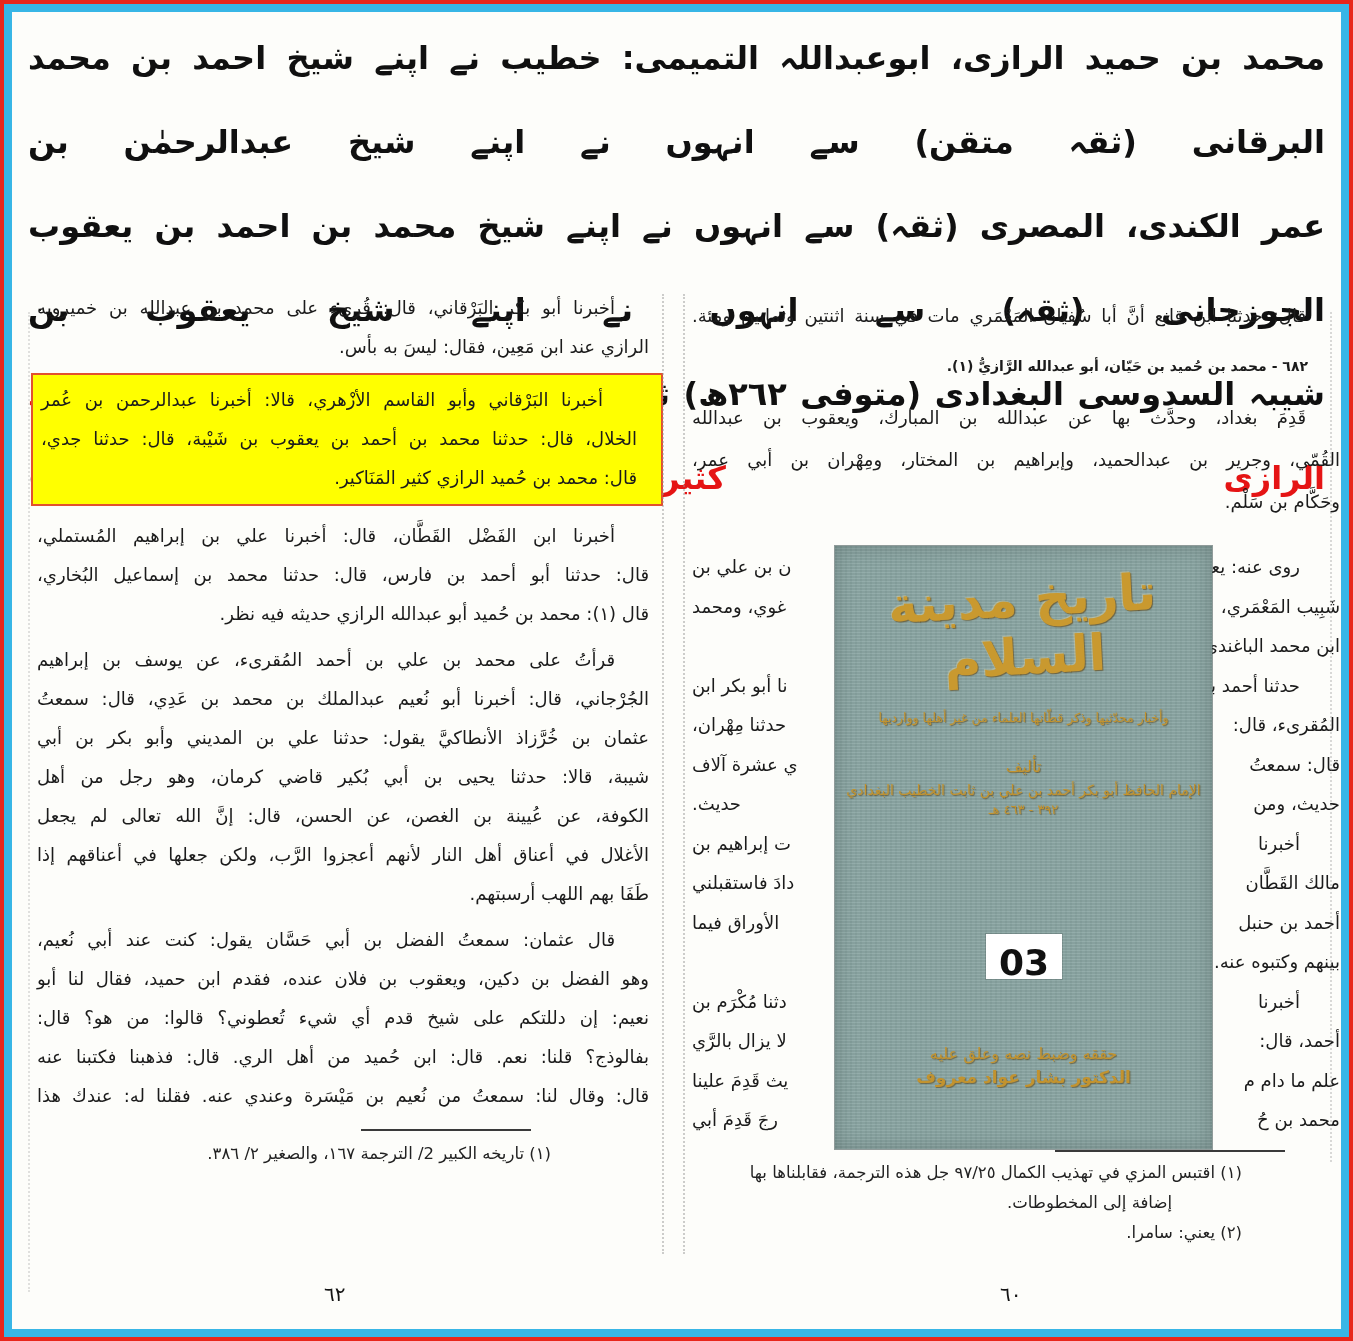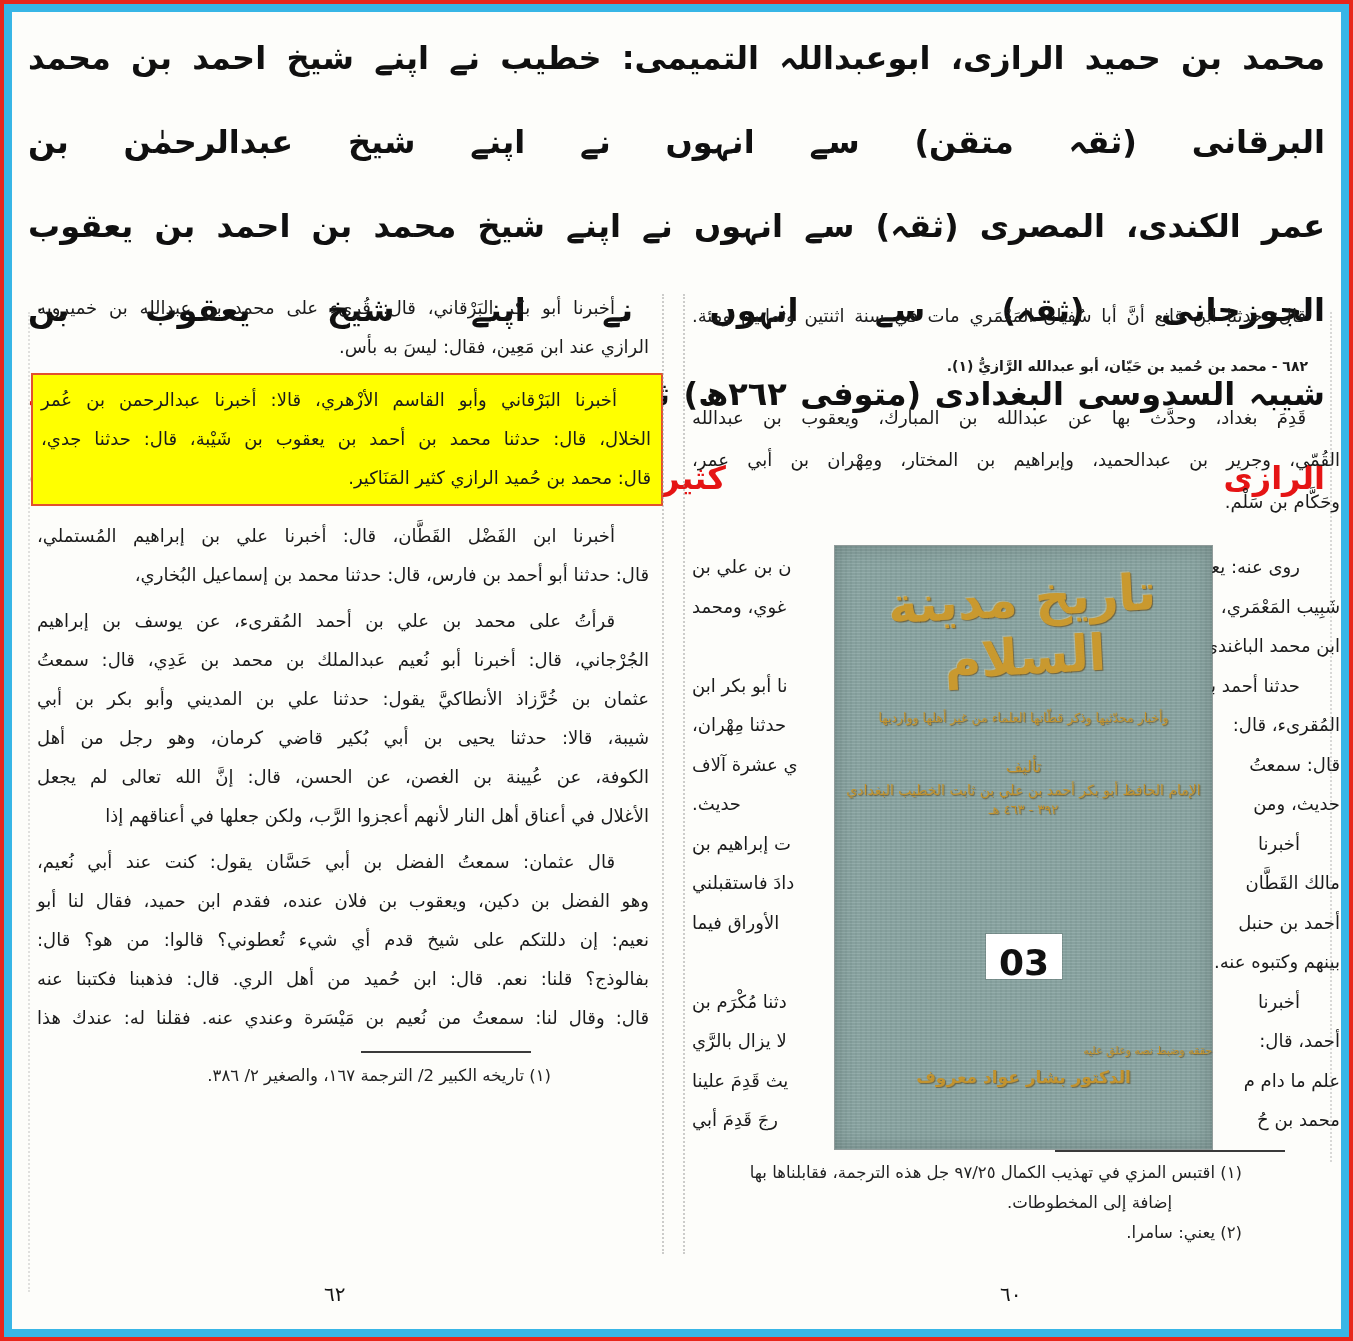--- a/index.html
+++ b/index.html
@@ -20,21 +20,21 @@
   .line{font-size:18px;line-height:39px;text-align:justify;text-align-last:justify;}
   .right-page .line{line-height:42px;}
   .para{margin:0 0 7px 0;}
   .para .line:first-of-type{padding-right:34px;}
   .para .line:last-of-type{text-align-last:right;}
   .para.keep-justify .line:last-of-type{text-align-last:justify;}
 
   .left-page{top:276px;left:25px;width:612px;}
   .right-page{top:283px;left:680px;width:648px;}
 
-  .hl-box{background:#ffff00;border:2px solid #e2512e;padding:5px 10px 7px 8px;
+  .hl-box{background:#ffff00;border:2px solid #e2512e;padding:5px 24px 7px 8px;
           margin:4px -14px 10px -6px;}
 
   .heading{font-weight:bold;font-size:14px;line-height:42px;padding-right:32px;
            margin:8px 0 10px 0;text-align:right;}
 
   .fn-sep{border-top:2px solid #3a3a3a;width:170px;margin:14px 118px 8px auto;}
   .right-page .fn-sep{width:230px;margin:10px 55px 6px auto;}
   .footnote{font-size:16.5px;line-height:30px;text-align:right;padding-right:98px;color:#222;}
   .right-page .footnote{}
   .right-page .footnote.fn-hang{padding-right:168px;}
@@ -63,21 +63,21 @@
   .cover-title{margin-top:24px;font-size:50px;font-weight:bold;letter-spacing:-1px;
                transform:rotate(-3deg);color:#c9992f;
                text-shadow:1px 1px 1px rgba(90,60,10,.6),-1px -1px 0 rgba(255,230,160,.3);}
   .cover-subtitle{margin-top:24px;font-size:12.5px;padding:0 16px;}
   .cover-taleef{margin-top:32px;font-size:16px;}
   .cover-author{margin-top:6px;font-size:14px;padding:0 10px;}
   .cover-dates{margin-top:4px;font-size:13px;}
   .volume-badge{position:absolute;left:151px;top:388px;width:76px;height:45px;background:#fff;
                 color:#111;font-size:36px;font-weight:bold;line-height:57px;text-align:center;
                 box-shadow:0 0 0 1px rgba(0,0,0,.12);}
-  .cover-editor1{position:absolute;top:498px;left:0;right:0;font-size:11px;text-align:right;}
+  .cover-editor1{position:absolute;top:498px;left:0;right:0;font-size:16px;}
   .cover-editor2{position:absolute;top:521px;left:0;right:0;font-size:17px;font-weight:bold;}
 
   
   .guide{position:absolute;width:0;border-left:2px dotted rgba(145,145,145,.45);z-index:1;}
   .g1{left:650px;top:282px;height:960px;}
   .g2{left:671px;top:282px;height:960px;}
   .g3{left:1318px;top:300px;height:850px;border-left-color:rgba(145,145,145,.35);}
   .g4{left:16px;top:300px;height:980px;border-left-color:rgba(160,160,160,.3);}
 </style>
 </head>
@@ -106,29 +106,31 @@
       <div class="para hl-box">
 
       <div class="line">أخبرنا البَرْقاني وأبو القاسم الأزْهري، قالا: أخبرنا عبدالرحمن بن عُمر</div>
           <div class="line">الخلال، قال: حدثنا محمد بن أحمد بن يعقوب بن شَيْبة، قال: حدثنا جدي،</div>
           <div class="line">قال: محمد بن حُميد الرازي كثير المَنَاكير.</div>
         </div>
       <div class="para">
 
       <div class="line">أخبرنا ابن الفَضْل القَطَّان، قال: أخبرنا علي بن إبراهيم المُستملي،</div>
           <div class="line">قال: حدثنا أبو أحمد بن فارس، قال: حدثنا محمد بن إسماعيل البُخاري،</div>
+          <div class="line">قال (١): محمد بن حُميد أبو عبدالله الرازي حديثه فيه نظر.</div>
         </div>
       <div class="para">
 
       <div class="line">قرأتُ على محمد بن علي بن أحمد المُقرىء، عن يوسف بن إبراهيم</div>
           <div class="line">الجُرْجاني، قال: أخبرنا أبو نُعيم عبدالملك بن محمد بن عَدِي، قال: سمعتُ</div>
           <div class="line">عثمان بن خُرَّزاذ الأنطاكيَّ يقول: حدثنا علي بن المديني وأبو بكر بن أبي</div>
           <div class="line">شيبة، قالا: حدثنا يحيى بن أبي بُكير قاضي كرمان، وهو رجل من أهل</div>
           <div class="line">الكوفة، عن عُيينة بن الغصن، عن الحسن، قال: إنَّ الله تعالى لم يجعل</div>
           <div class="line">الأغلال في أعناق أهل النار لأنهم أعجزوا الرَّب، ولكن جعلها في أعناقهم إذا</div>
+          <div class="line">طَفَا بهم اللهب أرسبتهم.</div>
         </div>
       <div class="para keep-justify">
 
       <div class="line">قال عثمان: سمعتُ الفضل بن أبي حَسَّان يقول: كنت عند أبي نُعيم،</div>
           <div class="line">وهو الفضل بن دكين، ويعقوب بن فلان عنده، فقدم ابن حميد، فقال لنا أبو</div>
           <div class="line">نعيم: إن دللتكم على شيخ قدم أي شيء تُعطوني؟ قالوا: من هو؟ قال:</div>
           <div class="line">بفالوذج؟ قلنا: نعم. قال: ابن حُميد من أهل الري. قال: فذهبنا فكتبنا عنه</div>
           <div class="line">قال: وقال لنا: سمعتُ من نُعيم بن مَيْسَرة وعندي عنه. فقلنا له: عندك هذا</div>
         </div>
       <div class="fn-sep"></div>

